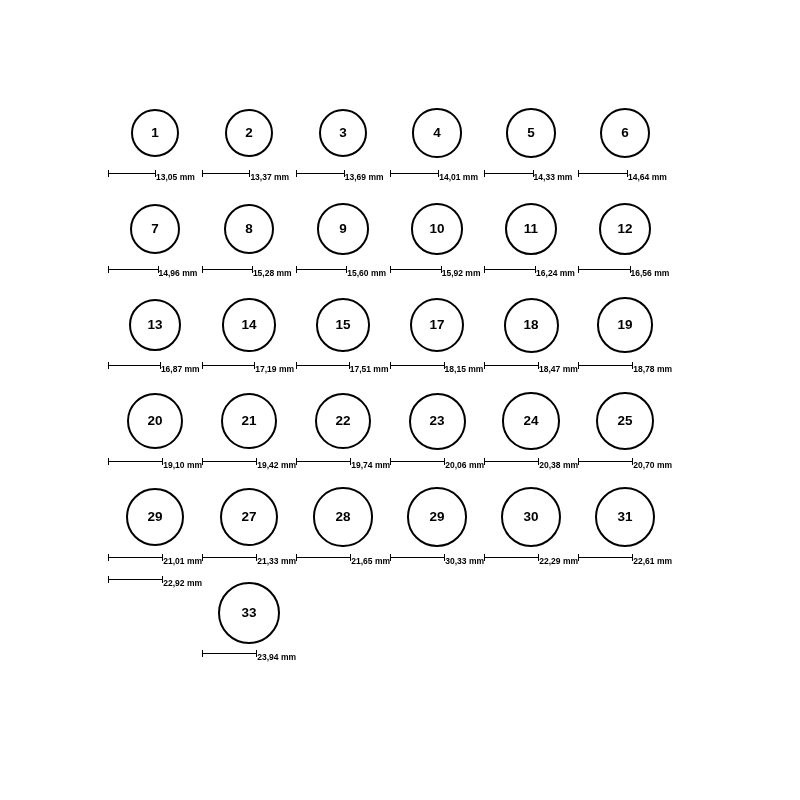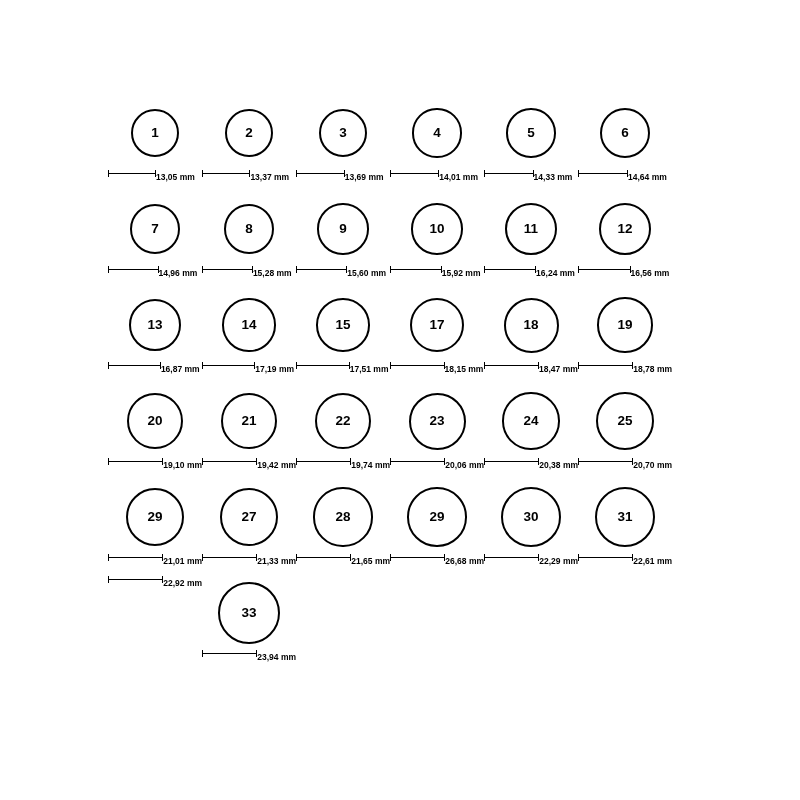--- a/index.html
+++ b/index.html
@@ -513,21 +513,21 @@
           <div class="ring" style="width: 59.5px; height: 59.5px;">
             <span class="ring-label">29</span>
           </div>
         </div>
         <div class="dim">
           <div class="dim-line" style="width: 59.5px;">
             <div class="bar"></div>
             <div class="tick-l"></div>
             <div class="tick-r"></div>
           </div>
-          <div class="dim-text">26,68 mm</div>
+          <div class="dim-text">30,33 mm</div>
         </div>
       </div>
       <div class="cell">
         <div class="circle-wrap">
           <div class="ring" style="width: 59.9px; height: 59.9px;">
             <span class="ring-label">30</span>
           </div>
         </div>
         <div class="dim">
           <div class="dim-line" style="width: 59.9px;">

